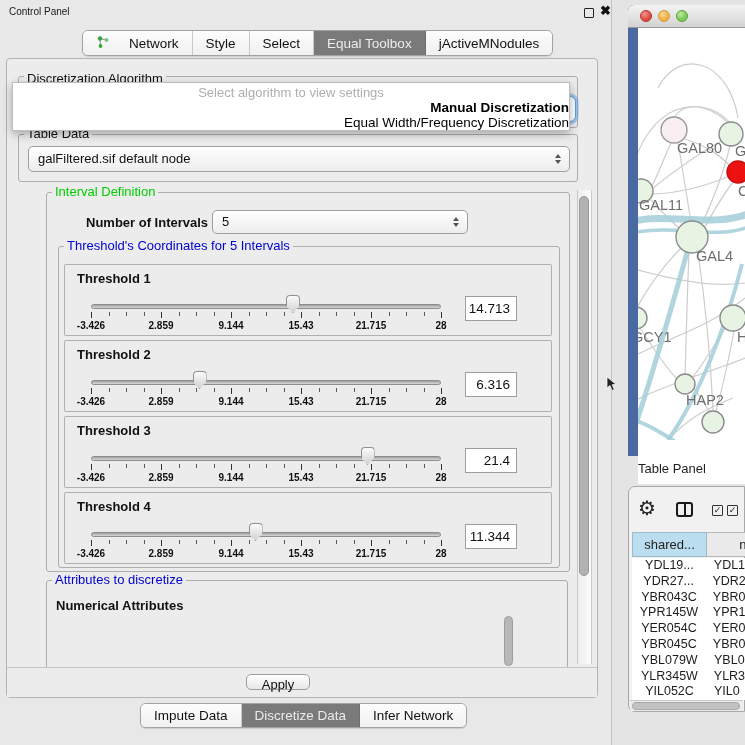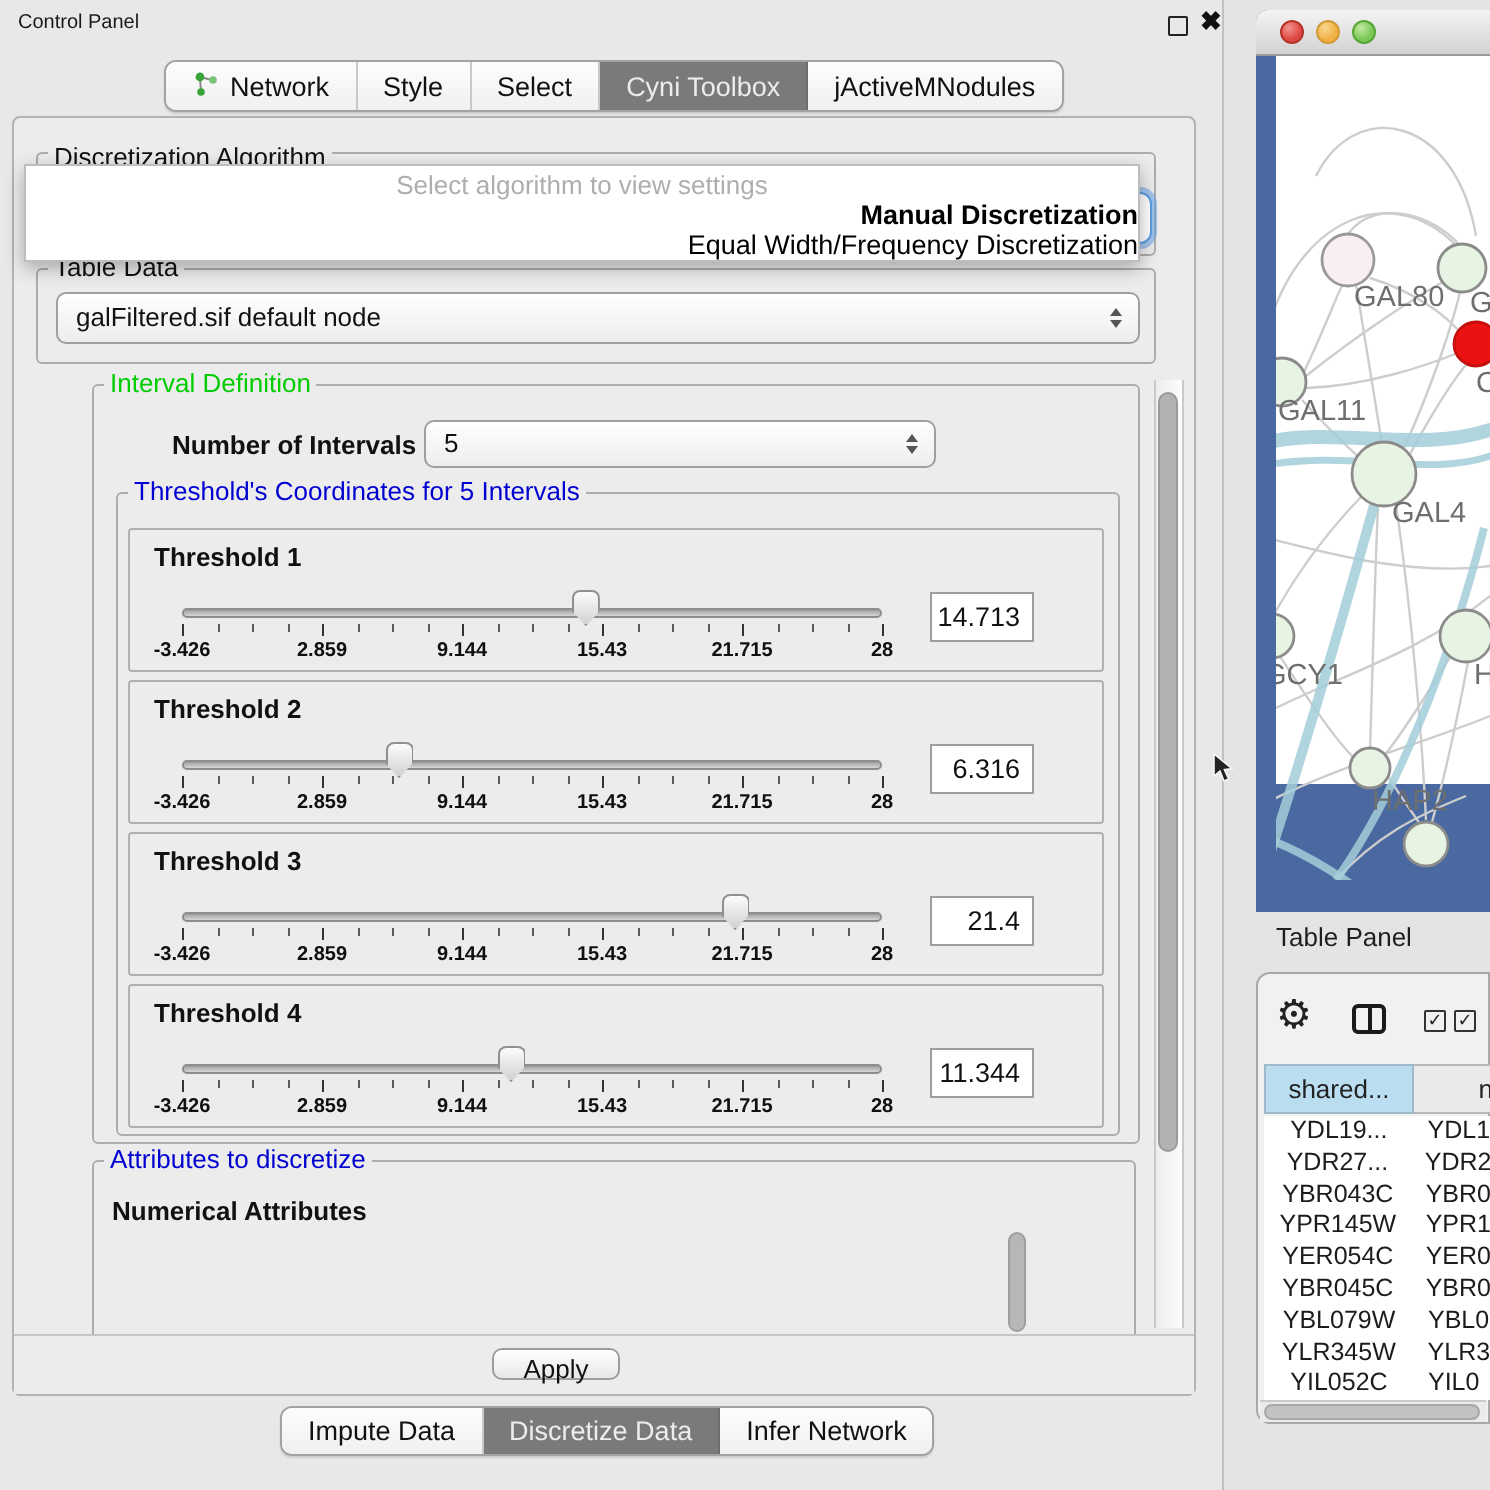--- a/index.html
+++ b/index.html
@@ -7,21 +7,21 @@
   #root{position:relative;width:745px;height:745px;background:#e4e4e4;overflow:hidden;
         font-family:"Liberation Sans",sans-serif;color:#111;}
 
   
   #window-left{position:absolute;left:0;top:0;width:612px;height:745px;background:#e8e8e8;border-right:1px solid #c2c2c2;}
   #cp-title{position:absolute;left:9px;top:6px;font-size:10px;color:#1a1a1a;}
   #float-btn{position:absolute;left:584px;top:8px;width:10px;height:10px;border:1.6px solid #222;border-radius:1px;}
   #close-btn{position:absolute;left:600px;top:3px;font-size:13px;font-weight:bold;color:#111;}
 
   .tabbar{position:absolute;display:flex;height:26px;border:1px solid #a2a2a2;border-radius:6px;background:#fbfbfb;overflow:hidden;box-shadow:0 1px 1px rgba(0,0,0,.12);}
-  .tab{display:flex;align-items:center;gap:5px;padding:0 13px;font-size:13.5px;color:#111;
+  .tab{display:flex;align-items:center;gap:19px;padding:0 13px;font-size:13.5px;color:#111;
        background:linear-gradient(#fdfdfd,#f0f0f0);border-right:1px solid #c9c9c9;white-space:nowrap;}
   .tab:last-child{border-right:none;}
   .tab.sel{background:#7a7a7a;color:#ececec;border-color:#6e6e6e;}
 
   #mainpanel{position:absolute;left:6px;top:58px;width:592px;height:640px;background:#ececec;border:1px solid #b3b3b3;border-radius:4px;}
 
   .group{position:absolute;border:1px solid #adadad;border-radius:3px;}
   .glabel{position:absolute;background:#ececec;padding:0 3px;font-size:13px;line-height:14px;white-space:nowrap;}
   .green{color:#00cc00;}
   .blue{color:#0000d0;}
@@ -73,21 +73,21 @@
   #main-sb-thumb{position:absolute;left:579px;top:196px;width:10px;height:380px;background:#b2b2b2;border:1px solid #9a9a9a;border-radius:5px;}
 
   
   #netwin{position:absolute;left:628px;top:5px;width:117px;height:451px;background:#4a69a1;border-radius:6px 0 0 0;}
   #net-titlebar{position:absolute;left:0;top:0;width:117px;height:23px;background:linear-gradient(#f4f4f4,#d2d2d2);
                 border-bottom:1px solid #9a9a9a;border-radius:6px 0 0 0;}
   .tl{position:absolute;top:5px;width:12px;height:12px;border-radius:50%;}
   #tl-red{left:12px;background:radial-gradient(circle at 35% 30%,#f3938e,#dd4a43 60%);border:1px solid #b73229;}
   #tl-yel{left:30px;background:radial-gradient(circle at 35% 30%,#fbd88f,#f0af44 60%);border:1px solid #d19a38;}
   #tl-grn{left:48px;background:radial-gradient(circle at 35% 30%,#c4e9a1,#79c858 60%);border:1px solid #58a435;}
-  #netcanvas{position:absolute;left:10px;top:23px;width:107px;height:364px;background:#ffffff;}
+  #netcanvas{position:absolute;left:10px;top:23px;width:107px;height:456px;background:#ffffff;}
   #net text{font-family:"Liberation Sans",sans-serif;font-size:14.5px;fill:#6e6e6e;}
 
   
   #tp-title{position:absolute;left:638px;top:461px;font-size:13px;color:#1f1f1f;}
   #tpanel{position:absolute;left:628px;top:486px;width:117px;height:226px;background:#f1f1f1;border:1px solid #a8a8a8;border-radius:7px 0 0 7px;}
   #gear-icon{position:absolute;left:638px;top:498px;font-size:20px;color:#222;line-height:20px;}
   #split-icon{position:absolute;left:676px;top:502px;width:17px;height:15px;border:2px solid #1a1a1a;border-radius:3px;}
   #split-icon::after{content:"";position:absolute;left:5.5px;top:0;width:2px;height:11px;background:#1a1a1a;}
   .cb{position:absolute;top:505px;width:11px;height:11px;border:1.5px solid #333;border-radius:1px;font-size:9px;line-height:9px;text-align:center;color:#222;}
   #hc1{position:absolute;left:632px;top:532px;width:75px;height:25px;background:#badef0;border:1px solid #9eb9c7;
@@ -127,21 +127,21 @@
         </span>
         <span>Network</span>
       </div>
       <div class="tab">
           <span>Style</span>
         </div>
       <div class="tab">
           <span>Select</span>
         </div>
       <div class="tab sel">
-          <span>Cyni Toolbox</span>
+          <span>Equal Toolbox</span>
         </div>
       <div class="tab">
           <span>jActiveMNodules</span>
         </div>
     </div>
 
     <div id="mainpanel"></div>
 
     <div class="group" style="left:18px;top:76px;width:560px;height:52px;"></div>
     <div class="glabel" style="left:24px;top:72px;">Discretization Algorithm</div>

